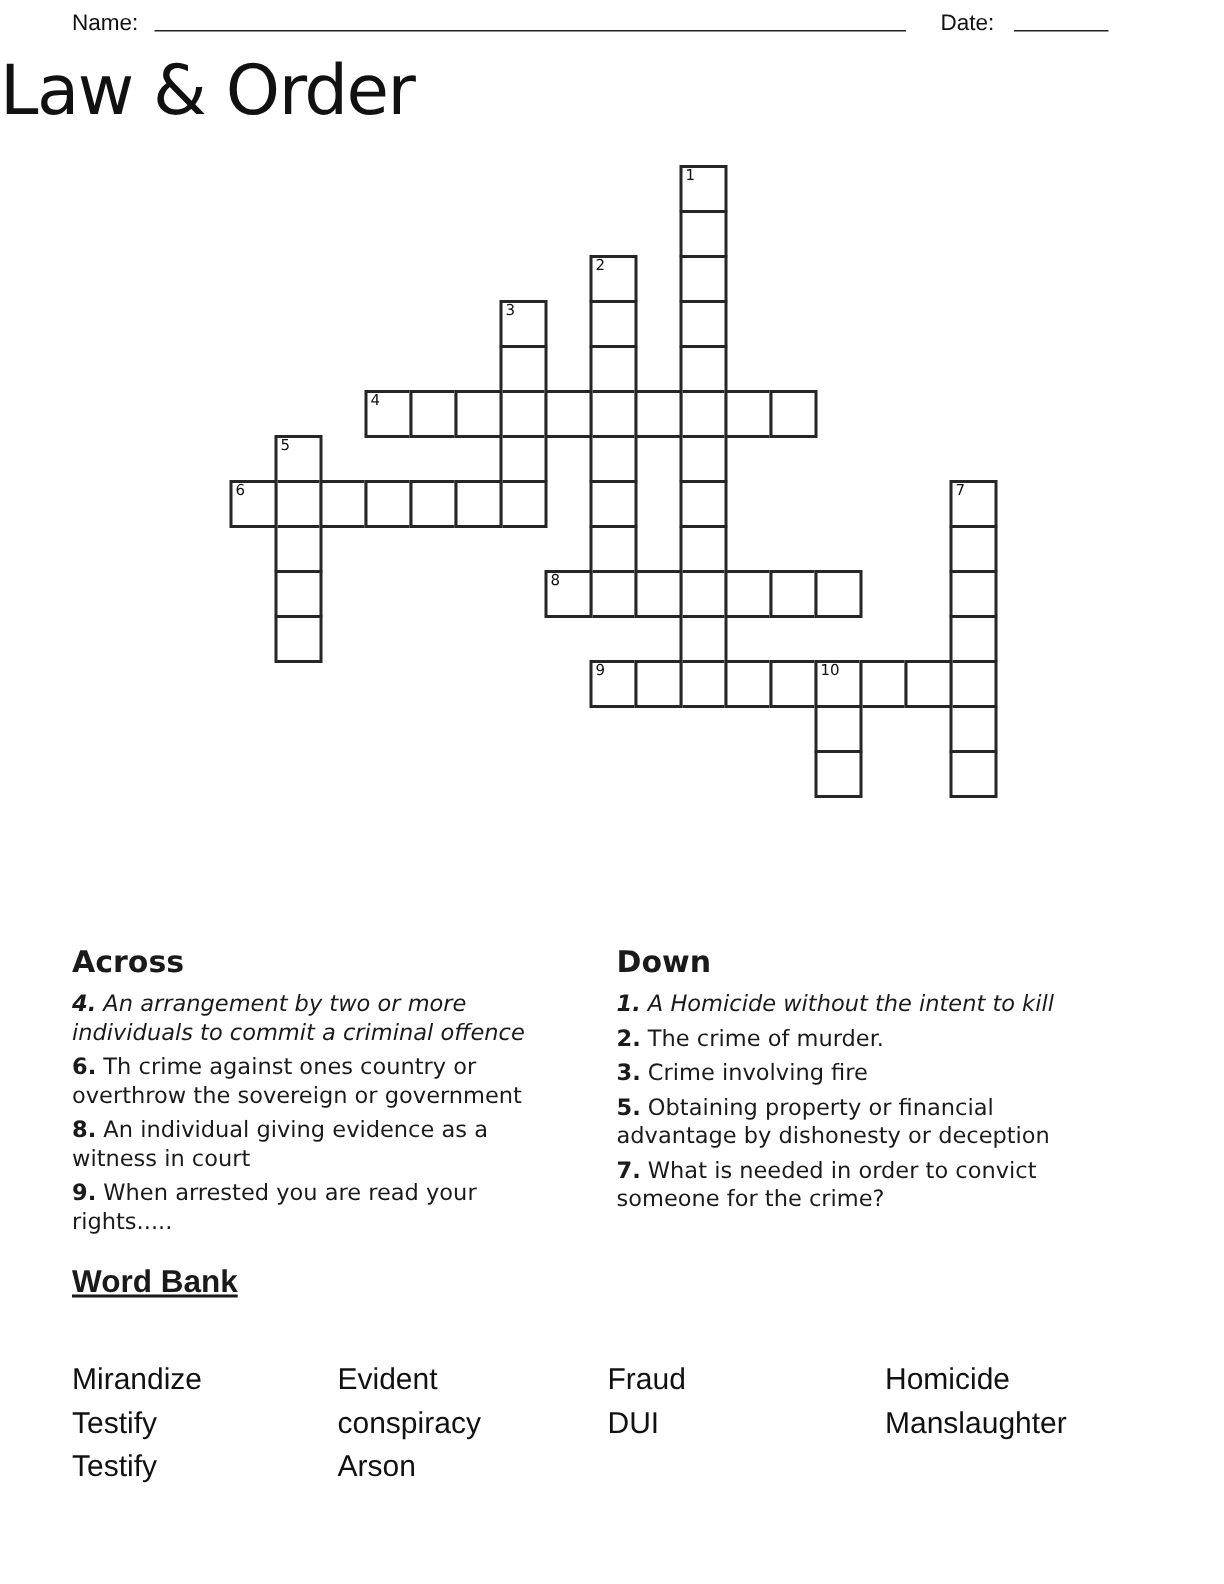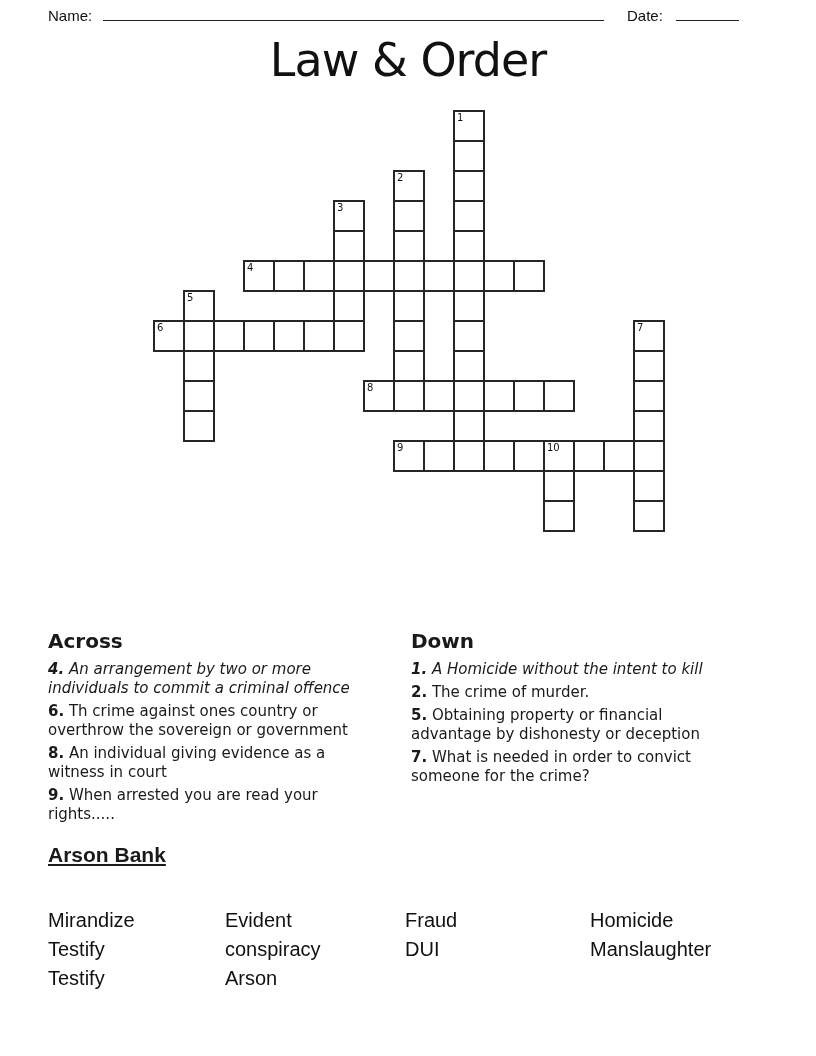--- a/index.html
+++ b/index.html
@@ -9,21 +9,21 @@
 
   
   .hdr-label { position: absolute; top: 7px; font-family: "Liberation Sans", sans-serif; font-size: 15px; color: #111; }
   .name-label { left: 48px; }
   .date-label { left: 627px; }
   .fill-line { position: absolute; border-bottom: 1.5px solid #222; height: 14px; top: 7px; }
   .name-line { left: 103px; width: 501px; }
   .date-line { left: 676px; width: 63px; }
 
   
-  .title { position: absolute; top: 33px; left: 0; width: 816px; text-align: center;
+  .title { position: absolute; top: 33px; left: 0; width: 816px; 
            font-size: 46px; line-height: 54px; font-weight: normal; letter-spacing: -1px; color: #111; margin: 0; }
 
   
   .grid { position: absolute; left: 153px; top: 110px; width: 512px; height: 422px; }
   .cell { position: absolute; width: 32px; height: 32px; background: #fff; border: 2px solid #262626; }
   .cellnum { position: absolute; top: 0px; left: 2px; font-size: 10px; line-height: 11px; color: #111;
              font-family: "DejaVu Sans", sans-serif; }
 
   
   .clue-col { position: absolute; top: 629px; }
@@ -151,29 +151,30 @@
         <p class="clue"><b>9.</b> When arrested you are read your
 rights.....</p>
       </div>
   </div>
 
   <div class="clue-col down">
     <h2 class="clue-head">Down</h2>
     <div id="down-list">
         <p class="clue"><b>1.</b> A Homicide without the intent to kill</p>
         <p class="clue"><b>2.</b> The crime of murder.</p>
+        <p class="clue"><b>3.</b> Crime involving fire</p>
         <p class="clue"><b>5.</b> Obtaining property or financial
 advantage by dishonesty or deception</p>
         <p class="clue"><b>7.</b> What is needed in order to convict
 someone for the crime?</p>
       </div>
   </div>
 
   <div class="wordbank">
-    <h2 class="wb-head">Arson Bank</h2>
+    <h2 class="wb-head">Word Bank</h2>
     <div id="wb-cols">
         <div class="wb-col" style="left: 0px;">
           <div class="wb-word">Mirandize</div>
           <div class="wb-word">Testify</div>
           <div class="wb-word">Testify</div>
         </div>
         <div class="wb-col" style="left: 177px;">
           <div class="wb-word">Evident</div>
           <div class="wb-word">conspiracy</div>
           <div class="wb-word">Arson</div>

